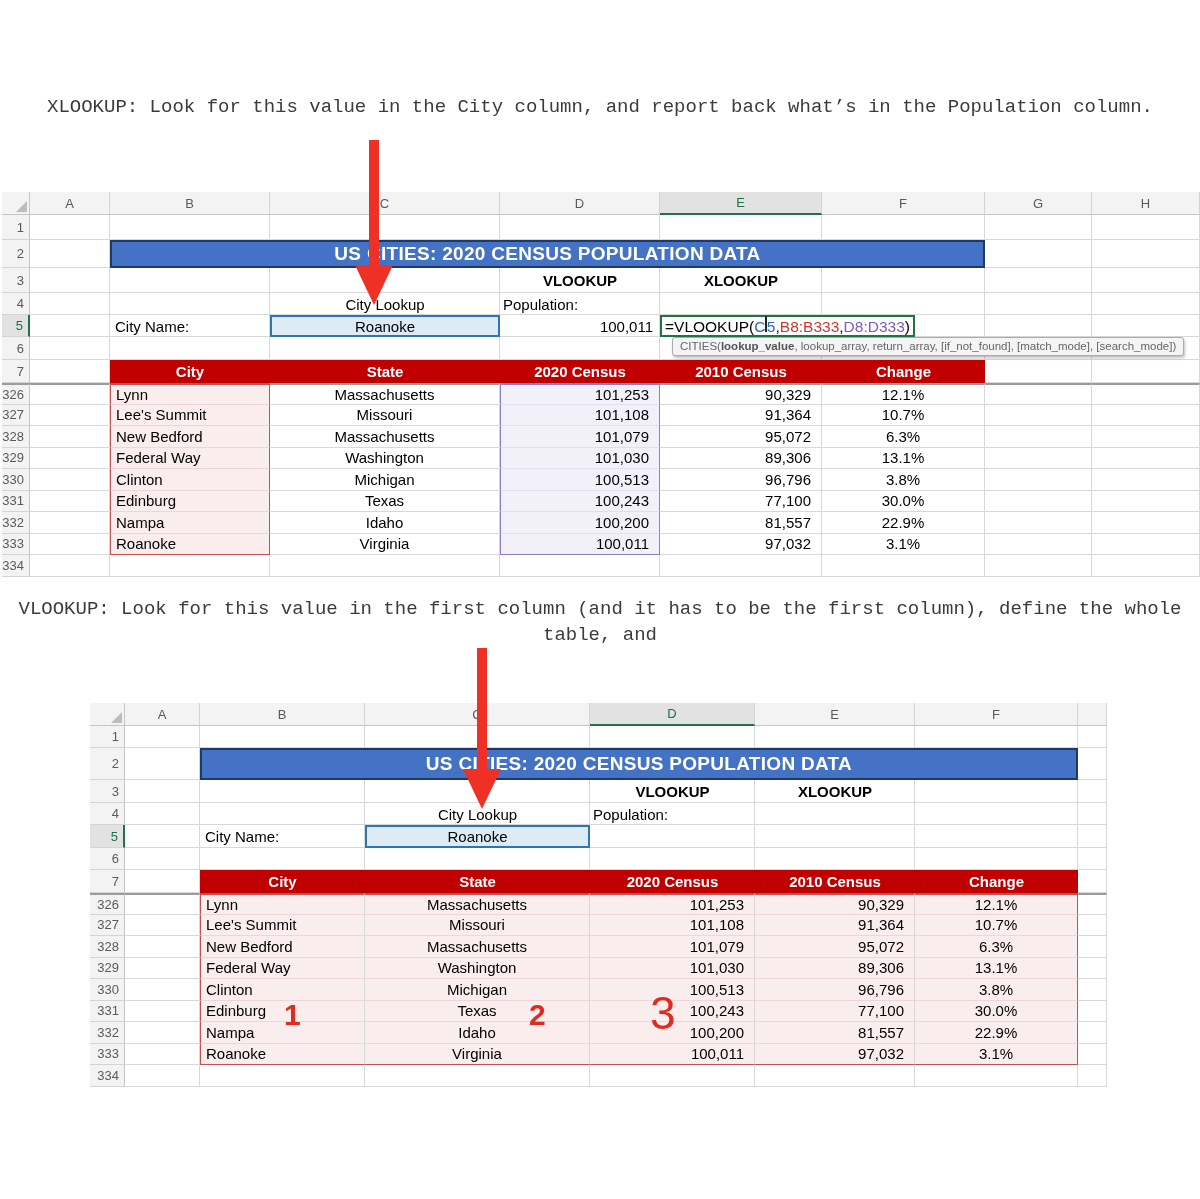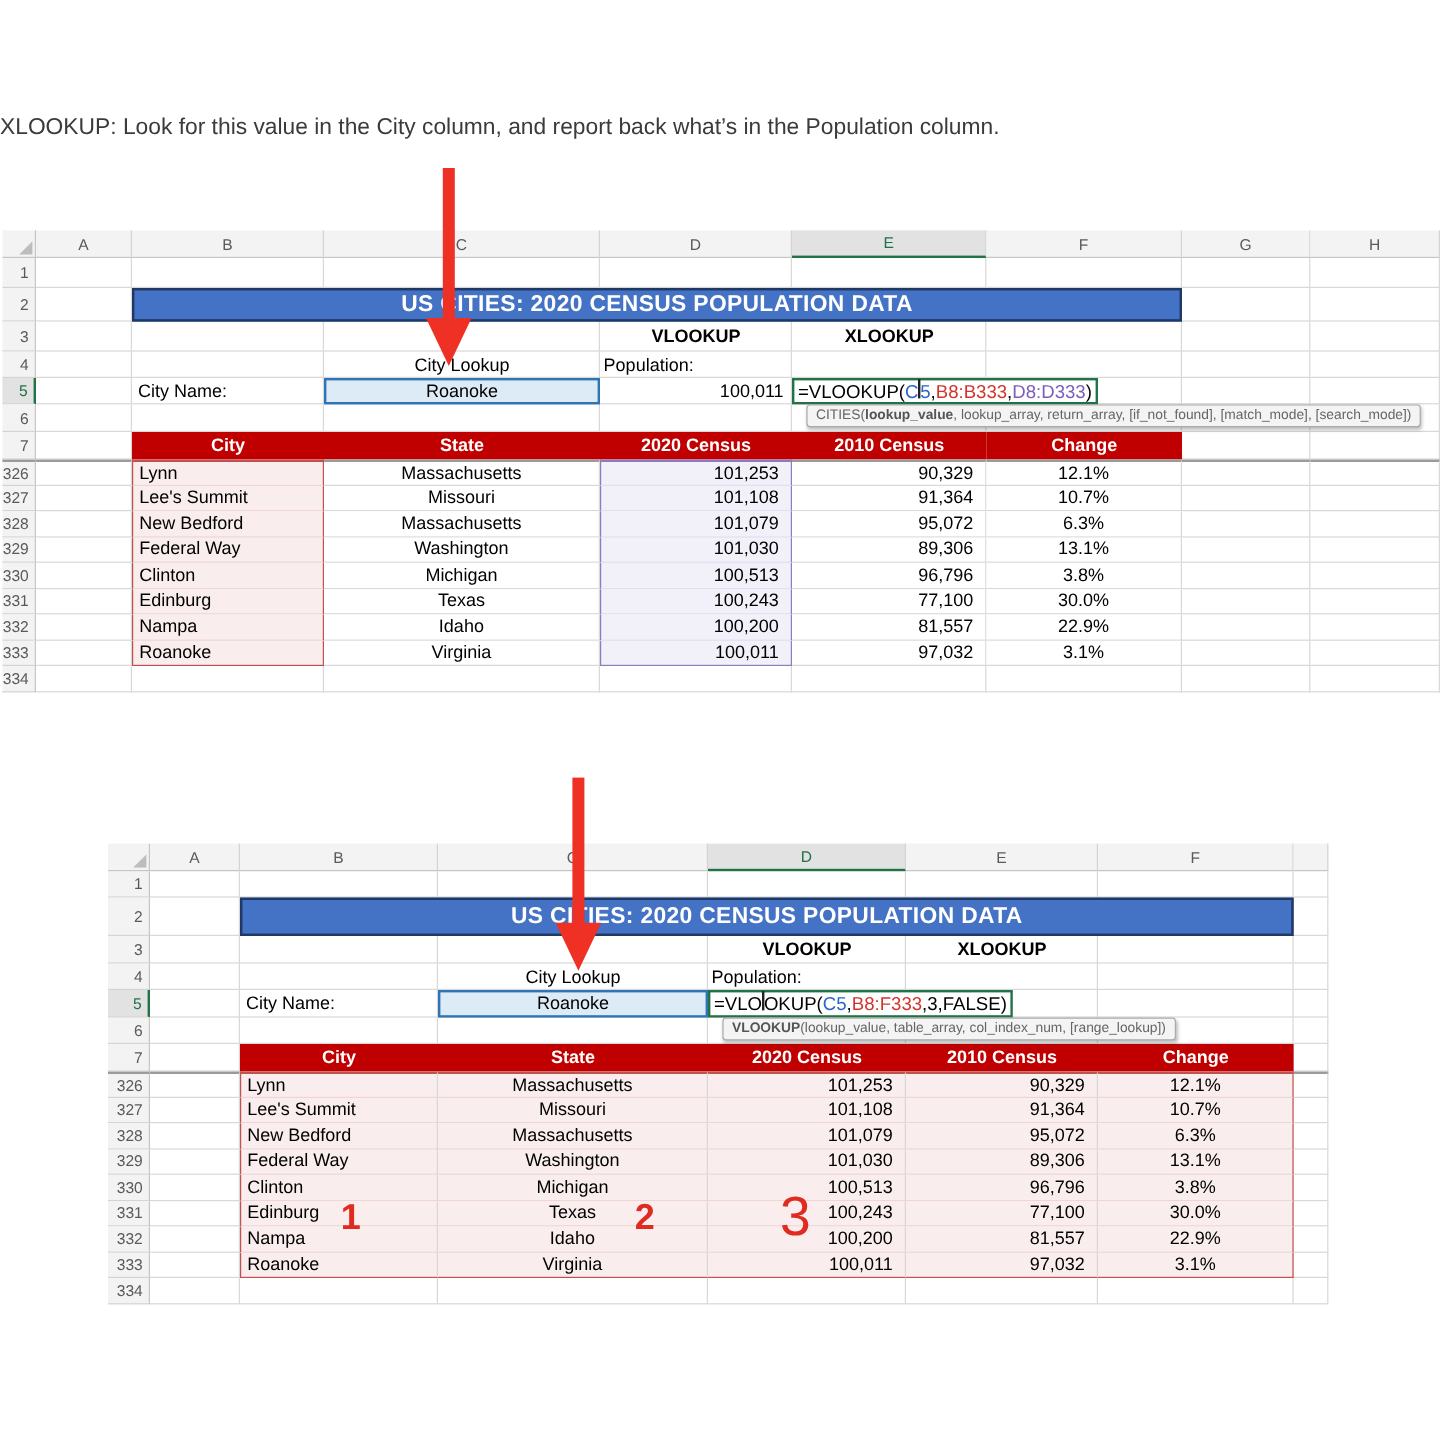--- a/index.html
+++ b/index.html
@@ -1,21 +1,21 @@
 <!DOCTYPE html>
 <html style="--banner-bg: #4472C4; --banner-border: #1F3864; --hred: #C00000; --red-fill: #FAEDED; --red-border: #C15050; --purple-fill: #F2F0F9; --purple-border: #8F7BC0; --blue-fill: #DDEBF7; --blue-border: #2E75B6; --green: #217346; --ref-blue: #2A65C8; --ref-red: #D0342C; --ref-purple: #7D5BBE; --arrow-red: #EE3124; --marker-red: #E02B20; --grid: #D8D8D8;"><head>
 <meta charset="utf-8">
 <style>
   html,body{margin:0;padding:0;background:#fff;}
   body{width:1200px;height:1199px;position:relative;overflow:hidden;
        font-family:"Liberation Sans",sans-serif;}
 
   
-  .caption{position:absolute;left:0;width:100%;text-align:left;
-           font-size:19px;line-height:26px;color:#3b3b3b;z-index:1;}
+  .caption{position:absolute;left:0;width:100%;text-align:center;
+           font-size:19px;line-height:26px;color:#3b3b3b;z-index:1;font-family:Liberation Mono, monospace;}
   #caption-top{top:94px;}
   #caption-mid{top:596px;}
 
   
   .sheet{position:absolute;display:grid;background:#fff;}
   #sheet-top{left:2px;top:192px;
     grid-template-columns:28px 80px 160px 230px 160px 162px 163px 107px 108px;
     grid-template-rows:23px 25px 28px 25px 22px 22px 23px 23px repeat(8,21.5px) 22px;}
   #sheet-bottom{left:90px;top:703px;
     grid-template-columns:35px 75px 165px 225px 165px 160px 163px 29px;
@@ -111,20 +111,21 @@
   #marker-2{left:529px;top:1000px;font-size:30px;}
   #marker-3{left:650px;top:990px;font-size:46px;font-weight:400;}
 </style>
 </head>
 <body>
 
 <div class="caption" id="caption-top">
   <div>XLOOKUP: Look for this value in the City column, and report back what’s in the Population column.</div>
 </div>
 <div class="caption" id="caption-mid">
+  <div>VLOOKUP: Look for this value in the first column (and it has to be the first column), define the whole table, and</div>
 </div>
 
 <div class="sheet" id="sheet-top">
   <div class="banner">US CITIES: 2020 CENSUS POPULATION DATA</div>
   <div class="lbl bold center vh">VLOOKUP</div>
   <div class="lbl bold center xh">XLOOKUP</div>
   <div class="lbl center citylookup">City Lookup</div>
   <div class="lbl poplabel">Population:</div>
   <div class="lbl cityname">City Name:</div>
   <div class="roanoke">Roanoke</div>
@@ -334,24 +335,20 @@
   </div>
 
 <div class="sheet" id="sheet-bottom">
   <div class="banner">US CITIES: 2020 CENSUS POPULATION DATA</div>
   <div class="lbl bold center vh">VLOOKUP</div>
   <div class="lbl bold center xh">XLOOKUP</div>
   <div class="lbl center citylookup">City Lookup</div>
   <div class="lbl poplabel">Population:</div>
   <div class="lbl cityname">City Name:</div>
   <div class="roanoke">Roanoke</div>
-  <div class="formula">
-    <span class="fx" id="fx-bottom"><span class="">=VLO</span><span class="cursorbar"></span><span class="">OKUP(</span><span class="blue">C5</span><span class="">,</span><span class="red">B8:F333</span><span class="">,3,FALSE)</span></span>
-    <div class="tooltip" id="tt-bottom"><b>VLOOKUP</b><span>(lookup_value, table_array, col_index_num, [range_lookup])</span></div>
-  </div>
 <div class="corner"></div>
     <div class="colhead" style="grid-area: 1 / 2;">A</div>
     <div class="colhead" style="grid-area: 1 / 3;">B</div>
     <div class="colhead" style="grid-area: 1 / 4;">C</div>
     <div class="colhead sel" style="grid-area: 1 / 5;">D</div>
     <div class="colhead" style="grid-area: 1 / 6;">E</div>
     <div class="colhead" style="grid-area: 1 / 7;">F</div>
     <div class="colhead" style="grid-area: 1 / 8;"></div>
     <div class="rowhead" style="grid-row: 2;">1</div>
     <div class="rowhead" style="grid-row: 3;">2</div>

